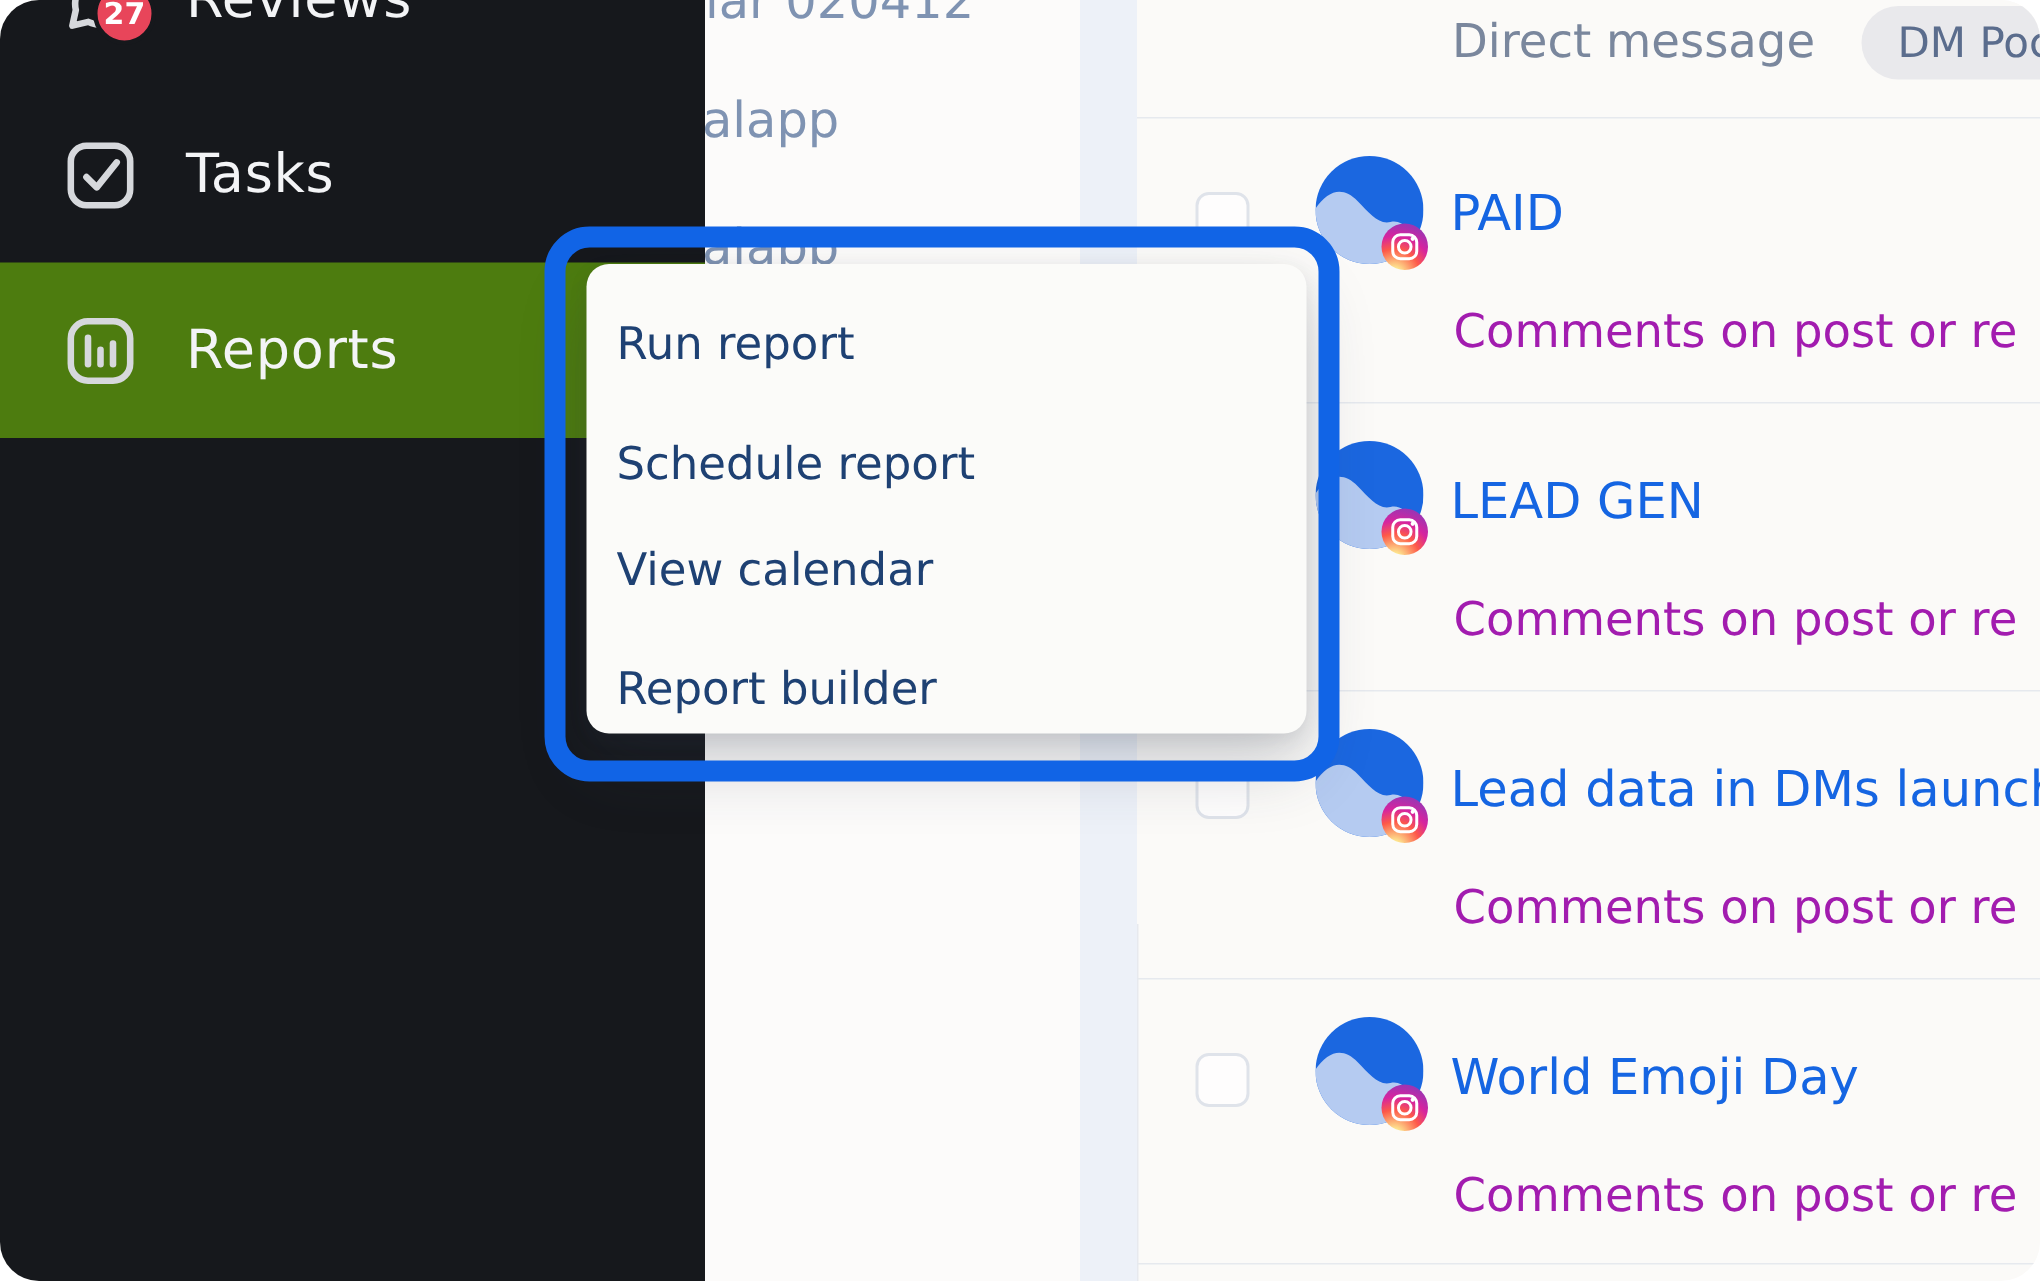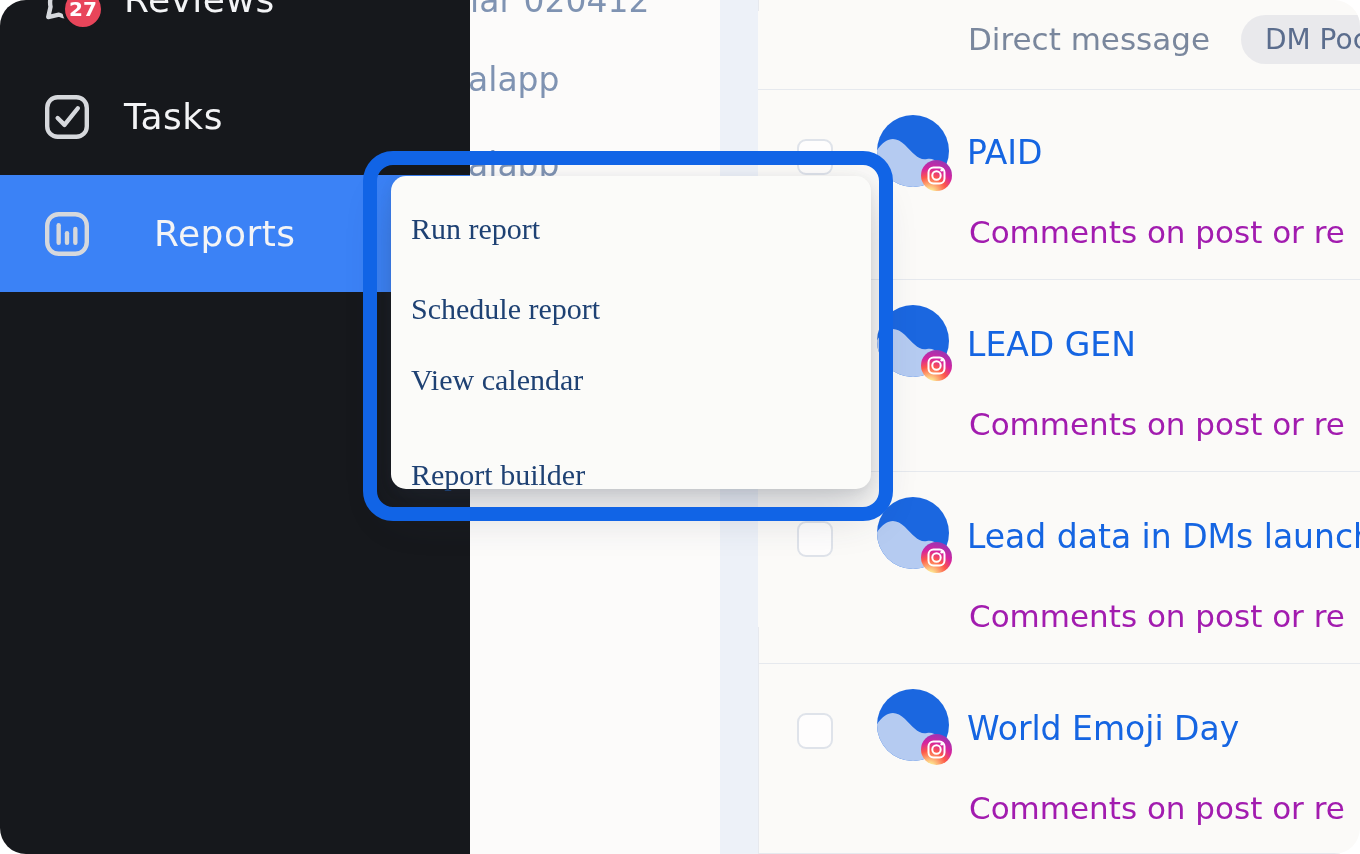--- a/index.html
+++ b/index.html
@@ -9,43 +9,43 @@
     border-radius:26px;background:#fbfaf8;
     font-family:"DejaVu Sans","Liberation Sans",sans-serif;
   }
   
   .middle-col{position:absolute;left:470px;top:0;width:250px;height:854px;background:#fcfbfa;}
   .mid-row{position:absolute;left:0;color:#7f93b2;font-size:33px;white-space:nowrap;}
   
   .strip{position:absolute;left:720px;top:0;width:38px;height:854px;background:#edf1f8;}
   .panel-edge{position:absolute;left:758px;top:0;width:1px;height:854px;background:#e7e9ee;}
   
-  .panel{position:absolute;left:758px;top:11px;width:602px;height:616px;background:#fbfaf8;}
+  .panel{position:absolute;left:758px;top:0;width:602px;height:616px;background:#fbfaf8;}
   .panel-header-label{position:absolute;left:210px;top:10px;color:#7a879d;font-size:31px;white-space:nowrap;}
   .pill{position:absolute;left:483px;top:4px;height:49px;width:190px;border-radius:25px;
         background:#e9e9ec;color:#5b6d8d;font-size:28px;line-height:49px;padding-left:24px;white-space:nowrap;}
   .divider{position:absolute;left:0;width:602px;height:1px;background:#e6e9ee;}
   .checkbox{position:absolute;left:39px;width:36px;height:36px;border:2px solid #dfe3ea;border-radius:9px;background:rgba(255,255,255,.65);}
   .avatar{position:absolute;left:119px;width:72px;height:72px;}
   .ig-badge{position:absolute;right:-3px;bottom:-4px;width:31px;height:31px;border-radius:50%;
     background:radial-gradient(circle at 28% 110%,#fdf497 0%,#fdf497 8%,#fd5949 42%,#d6249f 63%,#8a3ab9 92%);}
   .row-title{position:absolute;left:209px;color:#1565e2;font-size:33px;font-weight:500;white-space:nowrap;}
   .row-sub{position:absolute;left:211px;color:#a21caf;font-size:31px;white-space:nowrap;}
   
   .sidebar{position:absolute;left:0;top:0;width:470px;height:854px;background:#16181c;}
   .side-item{position:absolute;left:0;width:470px;height:117px;display:flex;align-items:center;}
-  .side-item.active{background:#3b82f6;gap:30px;}
+  .side-item.active{background:#4d7c0f;}
   .side-icon{position:relative;margin-left:42px;width:50px;height:50px;flex:0 0 50px;}
   .side-label{margin-left:32px;color:#f3f4f6;font-size:36px;font-weight:400;letter-spacing:.5px;white-space:nowrap;}
   .badge{position:absolute;left:20px;top:13px;width:42px;height:42px;border-radius:50%;background:#e8455a;
          border:3px solid #16181c;color:#fff;font-size:20px;font-weight:bold;
          display:flex;align-items:center;justify-content:center;}
   
   .menu-card{position:absolute;left:391px;top:176px;width:480px;height:313px;border-radius:15px;background:#fbfbf9;
-    box-shadow:0 22px 45px rgba(45,55,75,.22),0 4px 12px rgba(45,55,75,.10);z-index:30;font-family:Liberation Serif, serif;}
+    box-shadow:0 22px 45px rgba(45,55,75,.22),0 4px 12px rgba(45,55,75,.10);z-index:30;}
   .menu-item{position:absolute;left:20px;color:#1e4173;font-size:30px;white-space:nowrap;cursor:default;}
   
   .annotation{position:absolute;left:363px;top:151px;width:530px;height:370px;border:14px solid #1164e6;
     border-radius:30px;z-index:40;pointer-events:none;}
   
   .fab{position:absolute;left:1336px;top:842px;width:120px;height:120px;border-radius:50%;background:#2d4a34;z-index:20;}
 </style>
 </head>
 <body>
 
@@ -203,18 +203,18 @@
     </div>
 
   </div>
 
   <div class="fab"></div>
 
   <div class="menu-card">
     <div class="menu-item" style="top:36px">Run report</div>
     <div class="menu-item" style="top:116px">Schedule report</div>
     <div class="menu-item" style="top:187px">View calendar</div>
-    <div class="menu-item" style="top:282px">Report builder</div>
+    <div class="menu-item" style="top:266px">Report builder</div>
   </div>
 
   <div class="annotation"></div>
 
 </div>
 
 </body></html>

